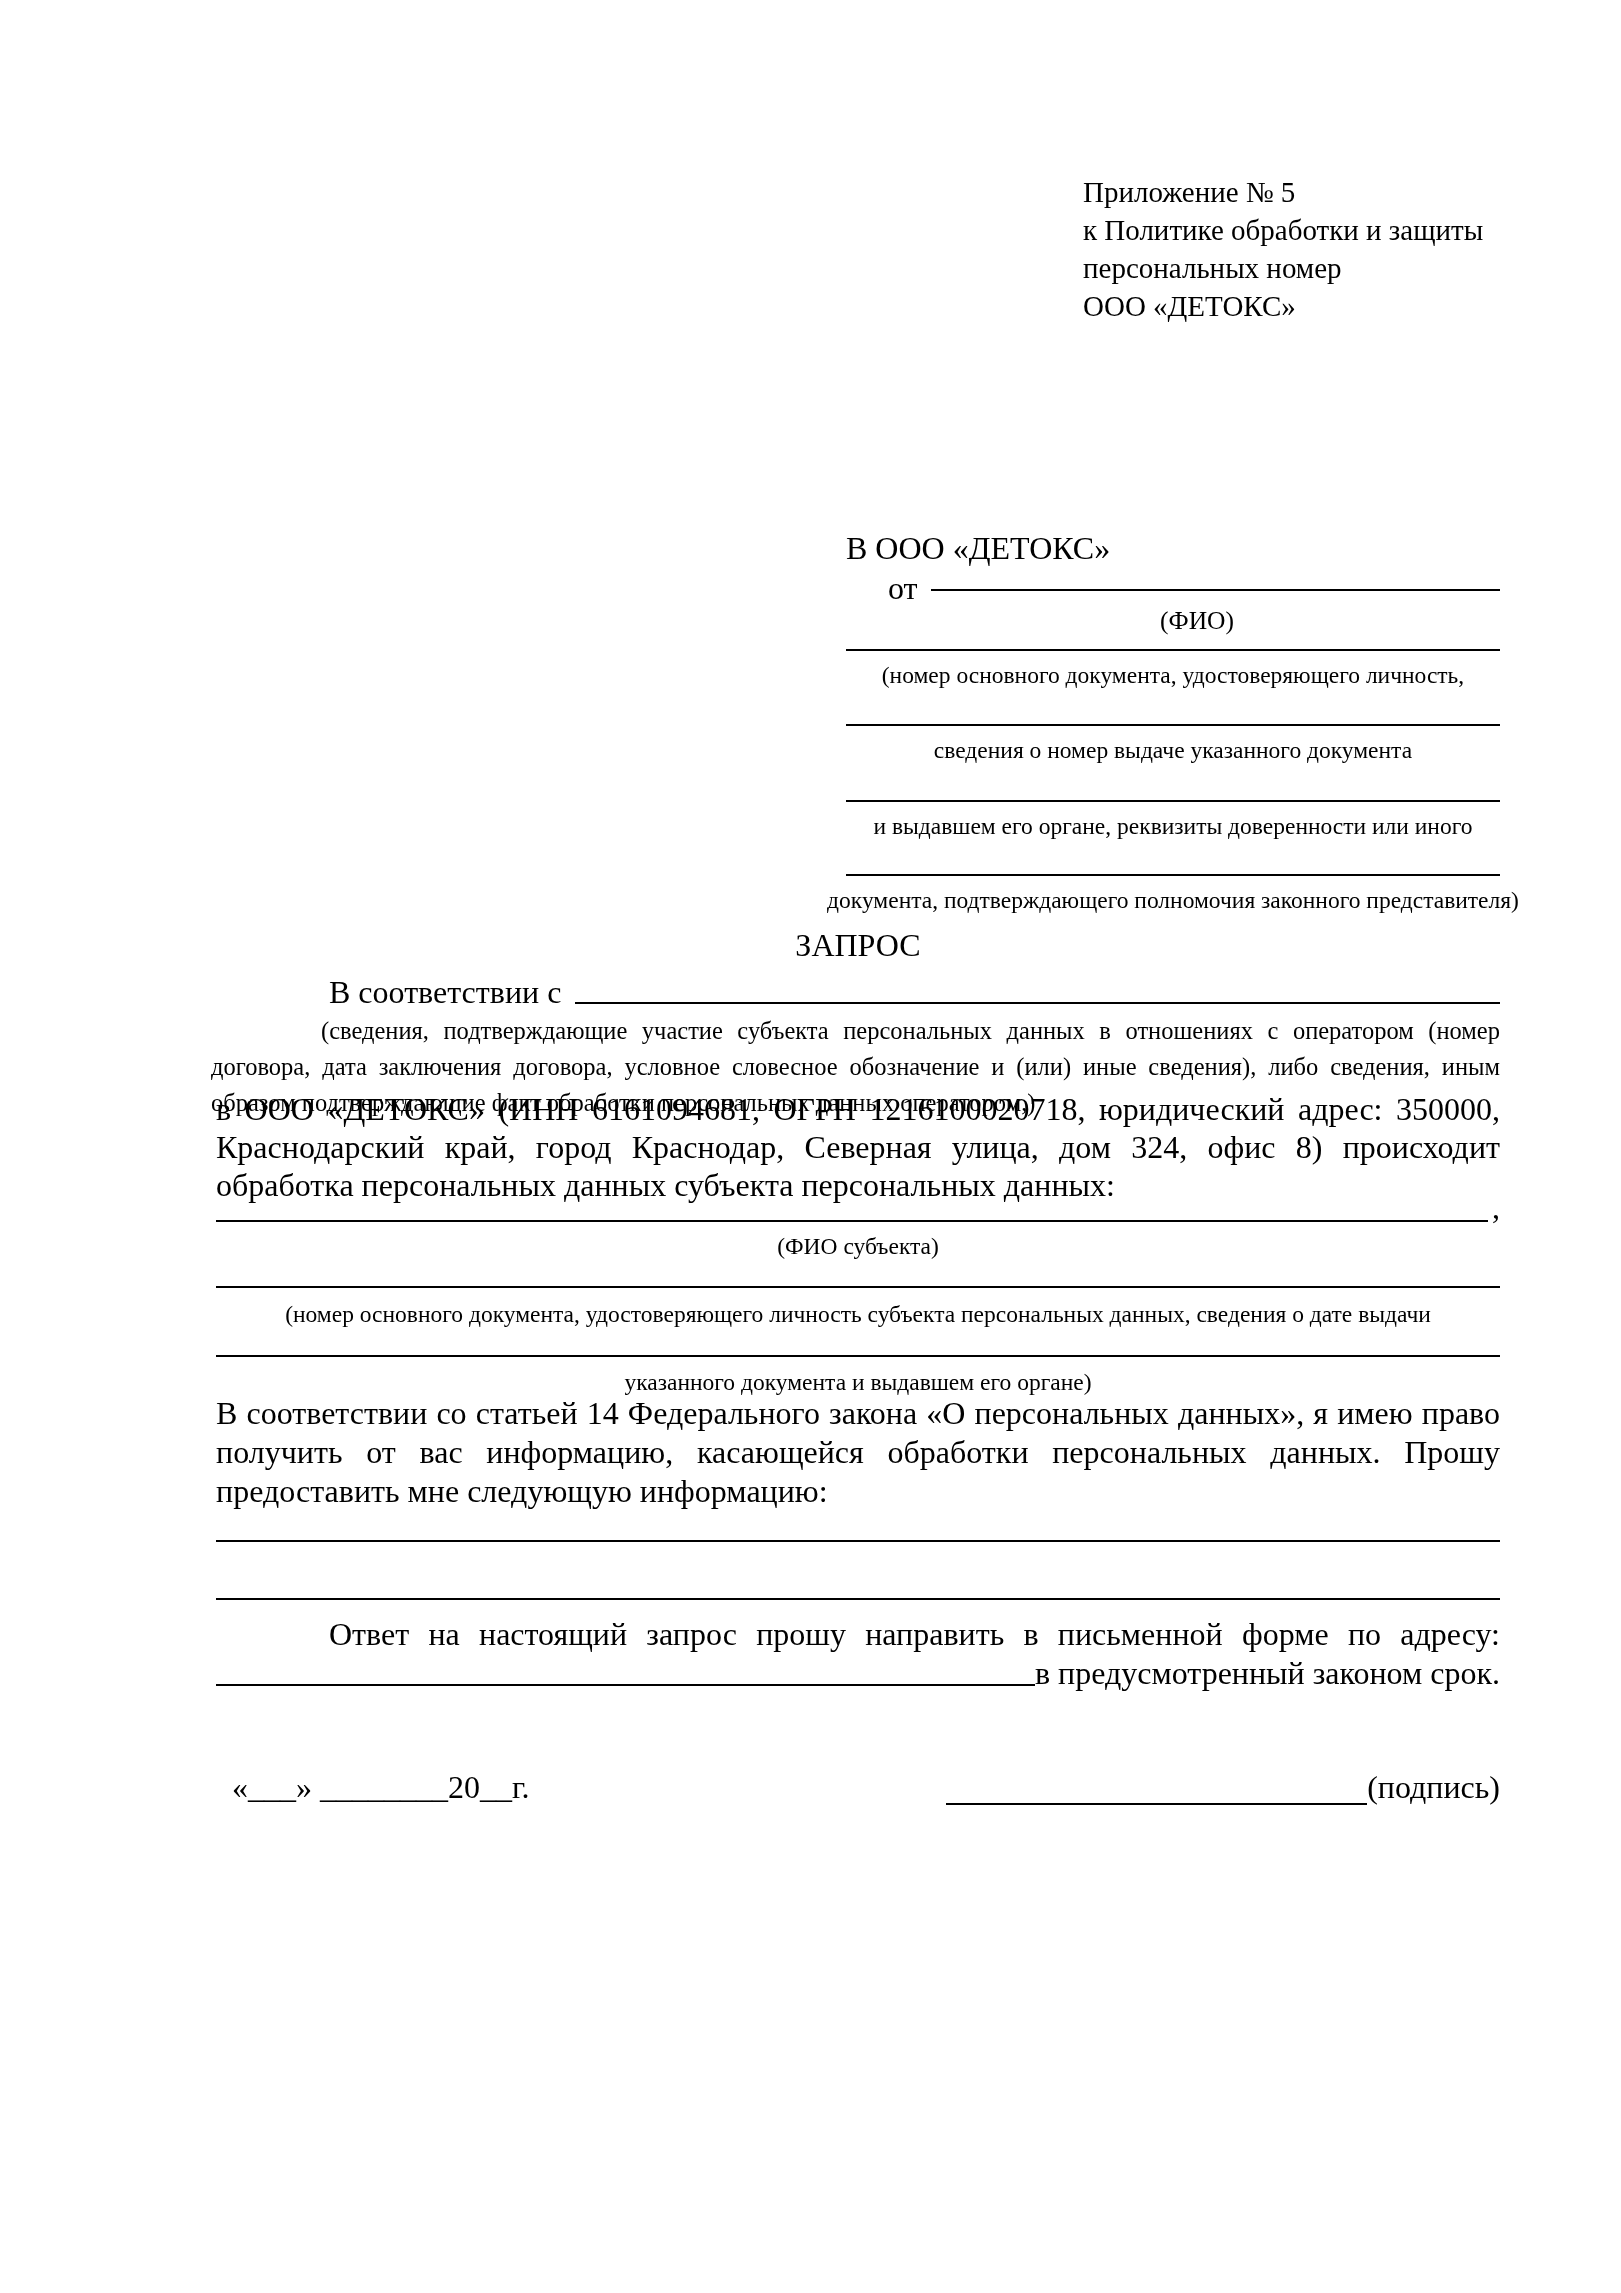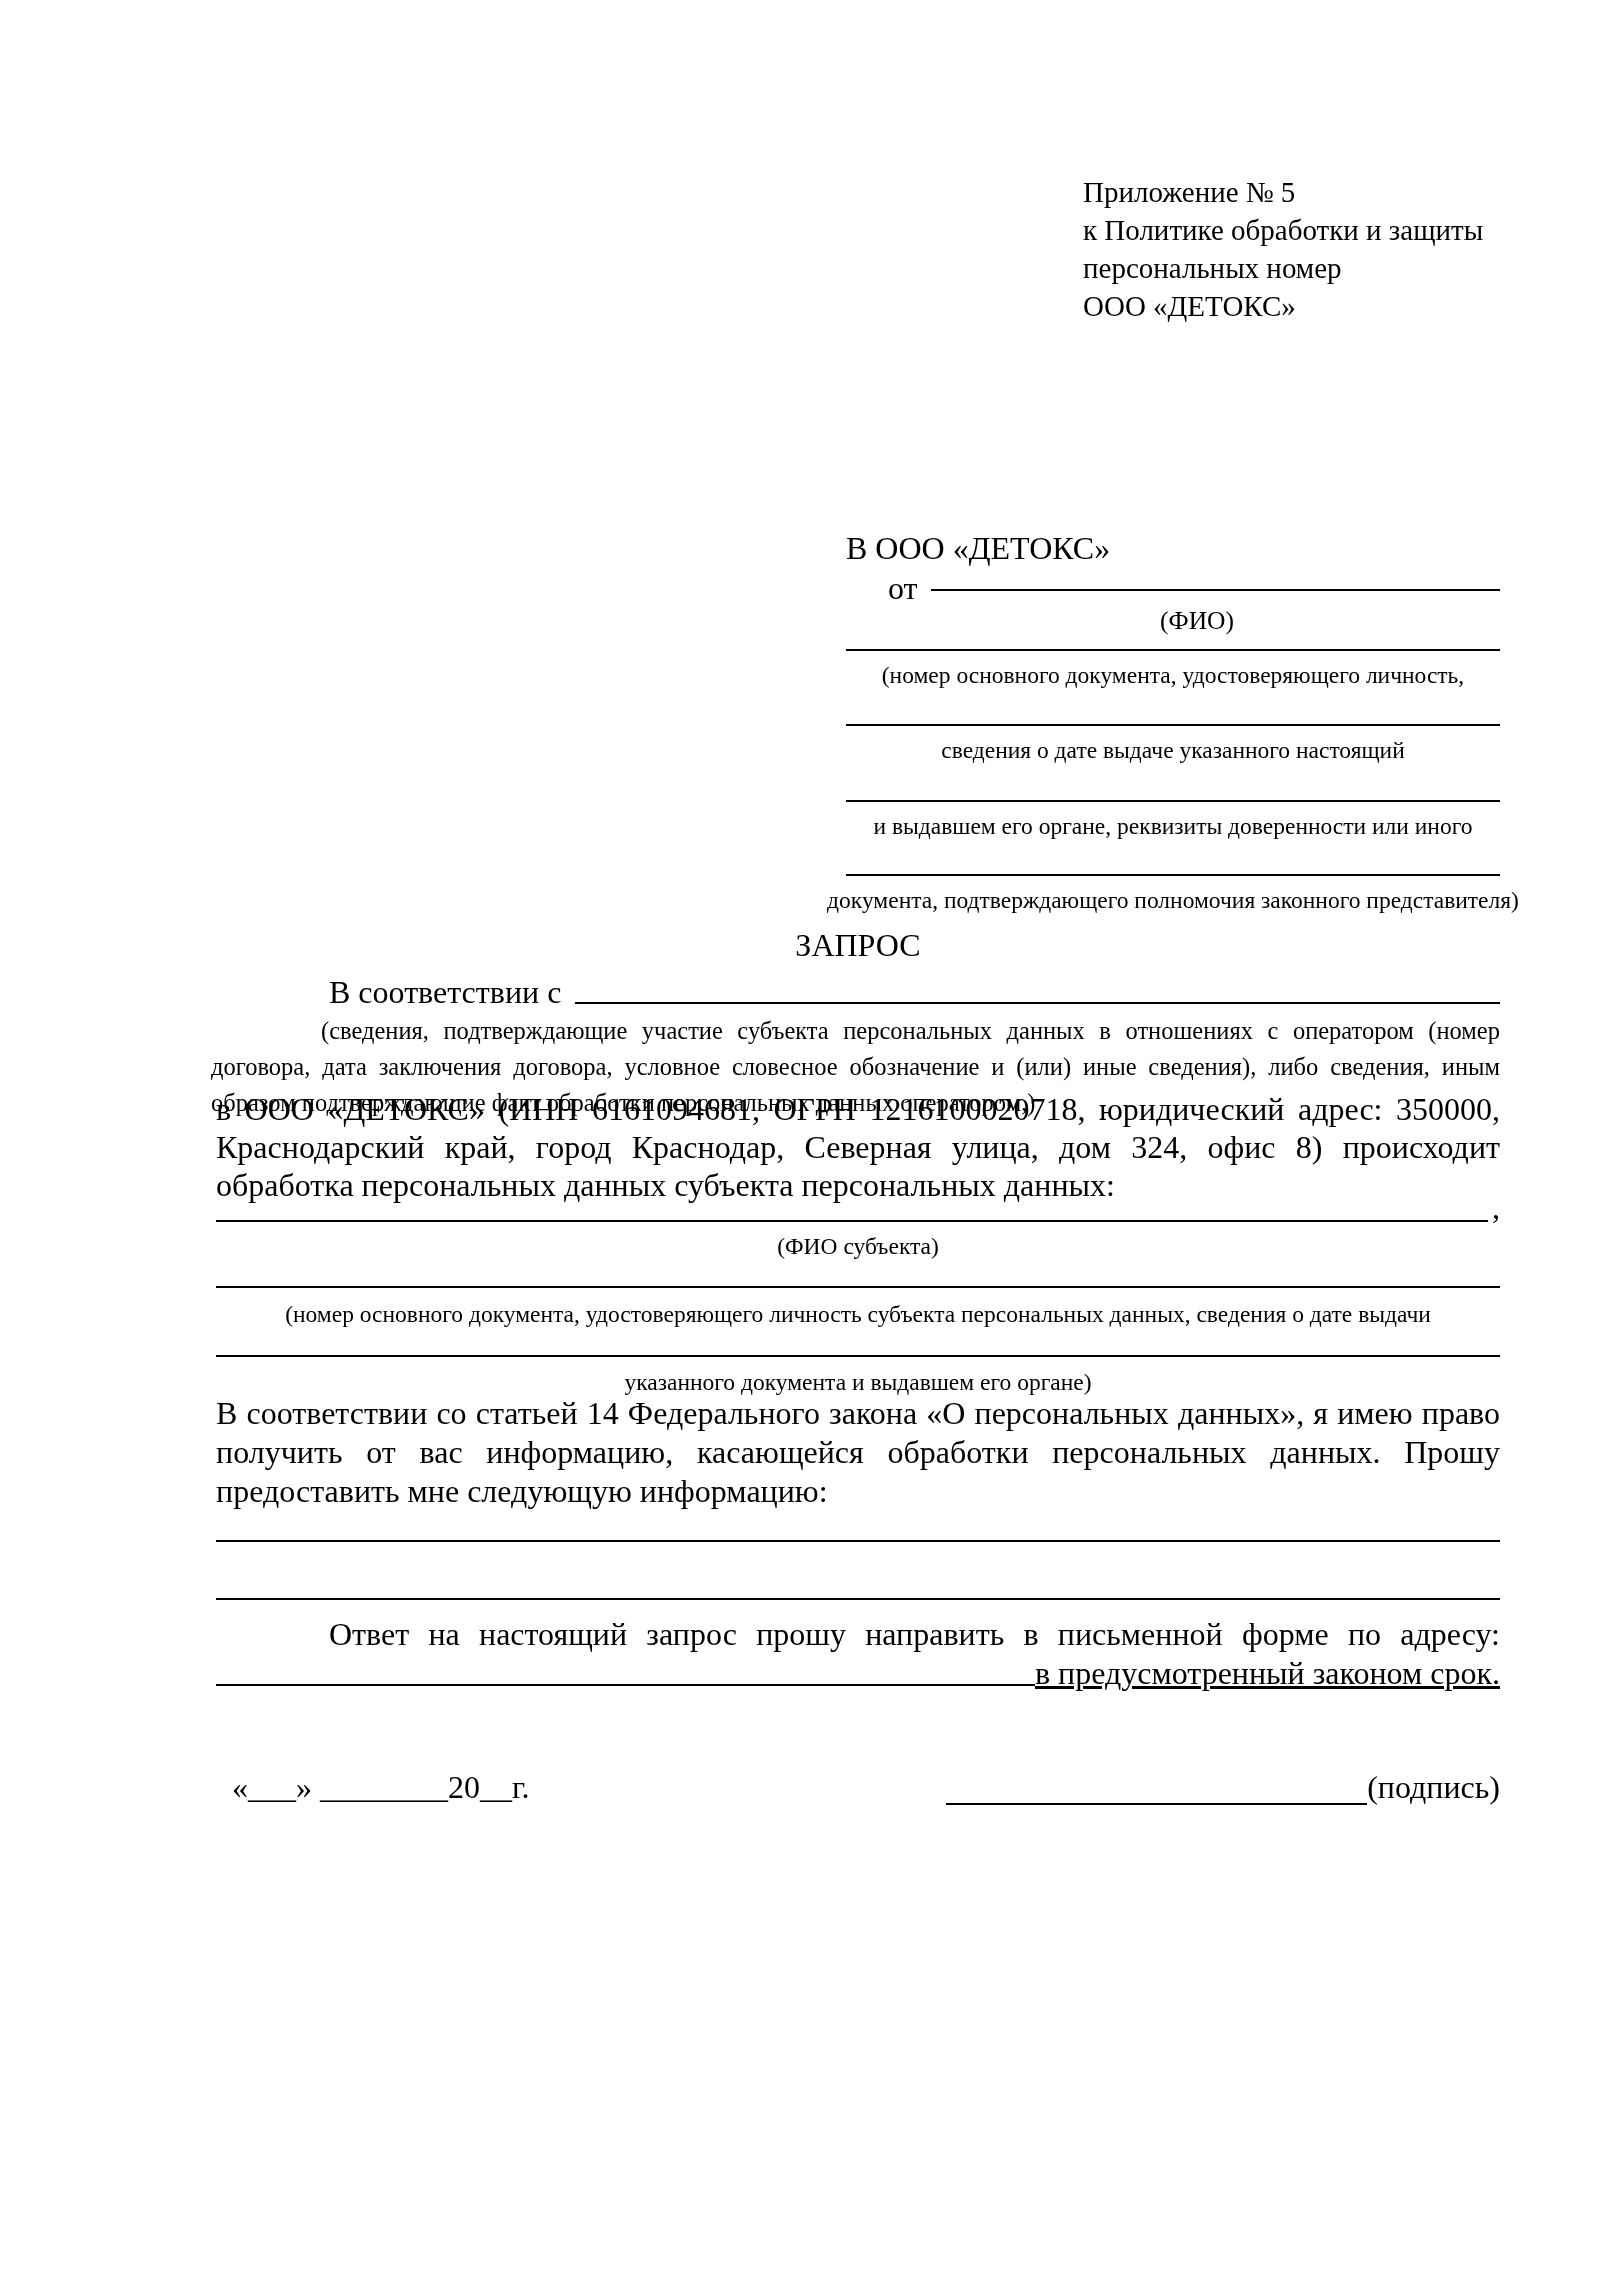--- a/index.html
+++ b/index.html
@@ -93,21 +93,21 @@
     position: absolute; left: 216px; top: 1615px; width: 1284px;
     font-size: 32px; line-height: 39px; text-align: justify;
     text-align-last: justify; text-indent: 113px;
   }
 
   .reply-row2 {
     position: absolute; left: 216px; top: 1654px; width: 1284px;
     display: flex; font-size: 32px; line-height: 39px;
   }
   .reply-row2 .fill-line { height: 30px; }
-  .reply-row2 .tail { white-space: nowrap; text-decoration: underline; }
+  .reply-row2 .tail { white-space: nowrap; }
 
   .footer-row {
     position: absolute; left: 216px; top: 1768px; width: 1284px;
     display: flex; font-size: 32px; line-height: 39px; align-items: flex-start;
   }
   .footer-row .date { margin-left: 16px; white-space: nowrap; }
   .footer-row .spacer { flex: 1 1 auto; }
   .footer-row .sig-line { width: 421px; height: 35px; border-bottom: 2.9px solid #000; }
   .footer-row .sig-cap { white-space: nowrap; }
 </style>
@@ -132,21 +132,21 @@
   </div>
   <div class="caption fio-cap">(ФИО)</div>
 
   <div class="rl rl1"></div>
   <div class="rc rc1">
     <span>(номер основного документа, удостоверяющего личность,</span>
   </div>
 
   <div class="rl rl2"></div>
   <div class="rc rc2">
-    <span>сведения о дате выдаче указанного настоящий</span>
+    <span>сведения о номер выдаче указанного документа</span>
   </div>
 
   <div class="rl rl3"></div>
   <div class="rc rc3">
     <span>и выдавшем его органе, реквизиты доверенности или иного</span>
   </div>
 
   <div class="rl rl4"></div>
   <div class="rc rc4">
     <span>документа, подтверждающего полномочия законного представителя)</span>

